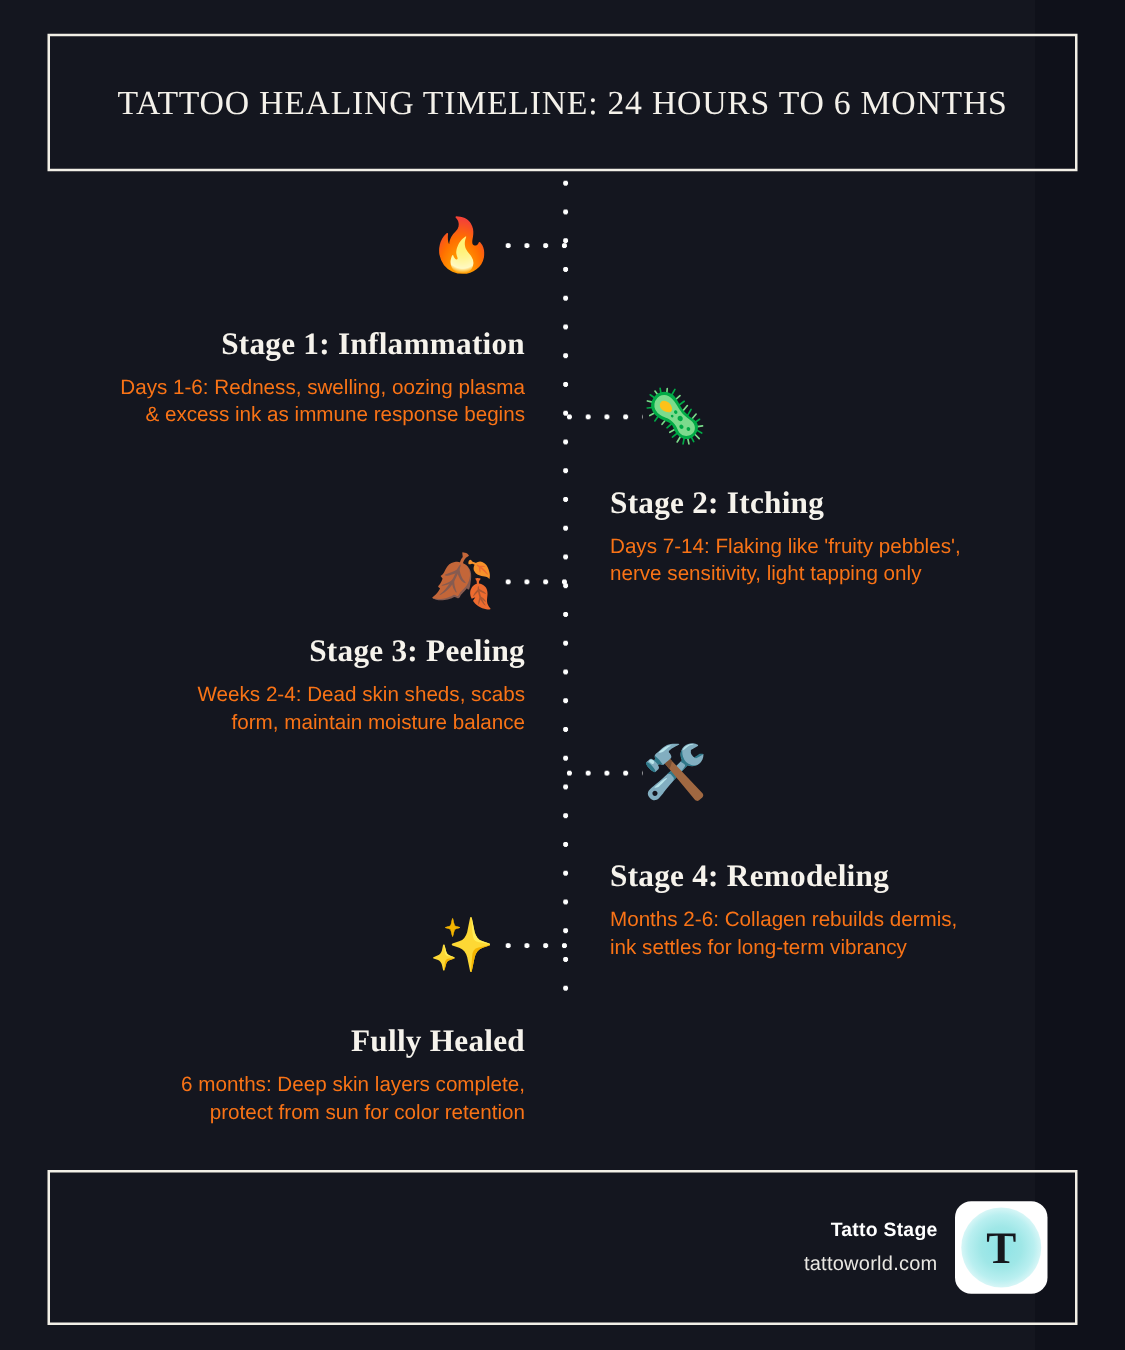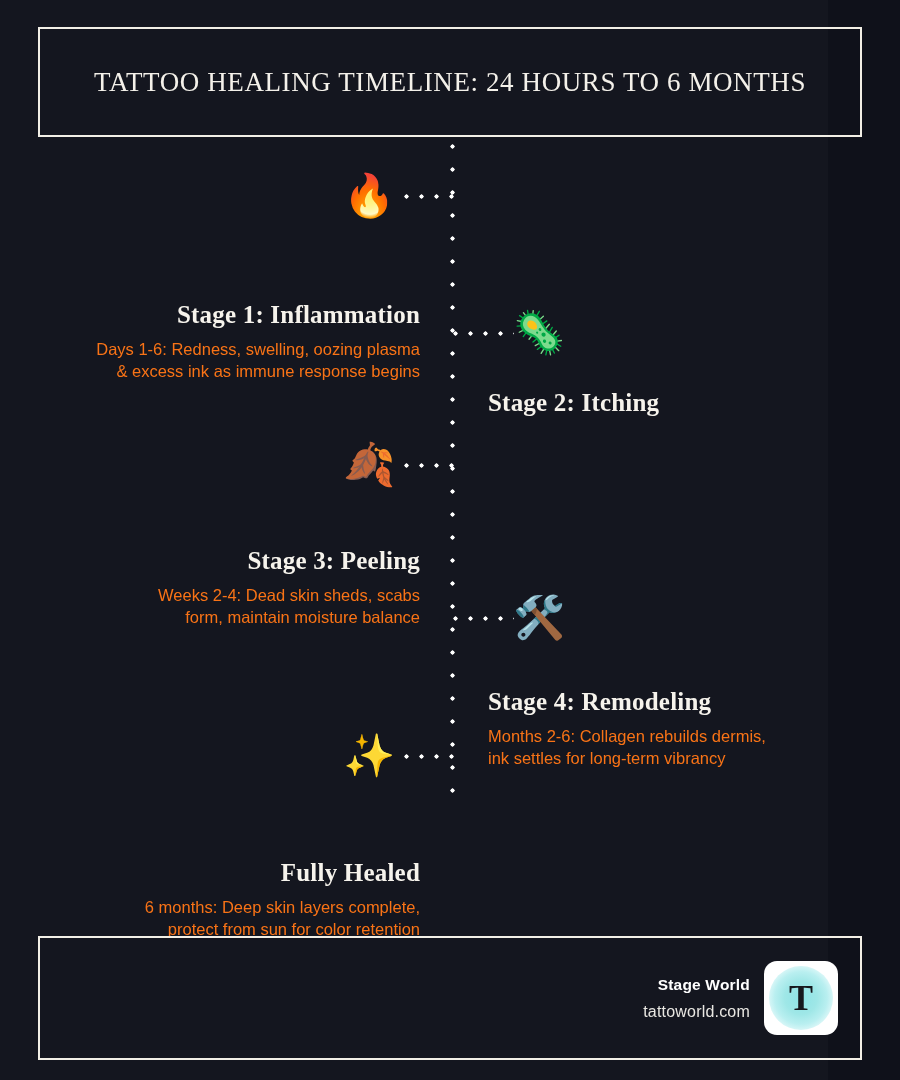--- a/index.html
+++ b/index.html
@@ -77,21 +77,21 @@
     align-items: center;
     justify-content: center;
     user-select: none;
   }
 
   
   .stage-block {
     position: absolute;
     width: 400px;
   }
-  .stage-block.left  { left: 20px;  text-align: right; margin-top: 39px; }
+  .stage-block.left  { left: 20px;  text-align: right; }
   .stage-block.right { left: 488px; text-align: left;  }
 
   .stage-heading {
     font-family: "Liberation Serif", "DejaVu Serif", serif;
     color: #f6f3ec;
     font-size: 25px;
     font-weight: 700;
     margin: 0 0 9px 0;
     line-height: 1.1;
     letter-spacing: 0.2px;
@@ -184,20 +184,22 @@
   <div class="stage-block left" style="top:262px;">
     <div class="stage-heading">Stage 1: Inflammation</div>
     <div class="stage-desc">Days 1-6: Redness, swelling, oozing plasma
 &amp; excess ink as immune response begins</div>
   </div>
 
   <div class="connector" style="left:452px; top:330px; width:62px;"></div>
   <div class="stage-icon" style="left:512px; top:305px;">🦠</div>
   <div class="stage-block right" style="top:389px;">
     <div class="stage-heading">Stage 2: Itching</div>
+    <div class="stage-desc">Days 7-14: Flaking like 'fruity pebbles',
+nerve sensitivity, light tapping only</div>
   </div>
 
   <div class="connector" style="left:403px; top:462px; width:52px;"></div>
   <div class="stage-icon" style="left:342px; top:437px;">🍂</div>
   <div class="stage-block left" style="top:508px;">
     <div class="stage-heading">Stage 3: Peeling</div>
     <div class="stage-desc">Weeks 2-4: Dead skin sheds, scabs
 form, maintain moisture balance</div>
   </div>
 
@@ -213,21 +215,21 @@
   <div class="stage-icon" style="left:342px; top:728px;">✨</div>
   <div class="stage-block left" style="top:820px;">
     <div class="stage-heading">Fully Healed</div>
     <div class="stage-desc">6 months: Deep skin layers complete,
 protect from sun for color retention</div>
   </div>
 
   <div class="footer-box">
     <div class="footer-inner">
       <div class="footer-text">
-        <div class="brand-name">Stage World</div>
+        <div class="brand-name">Tatto Stage</div>
         <div class="brand-url">tattoworld.com</div>
       </div>
       <div class="logo-tile">
         <div class="logo-glow"></div>
         <div class="logo-letter">T</div>
       </div>
     </div>
   </div>
 
 </div>

